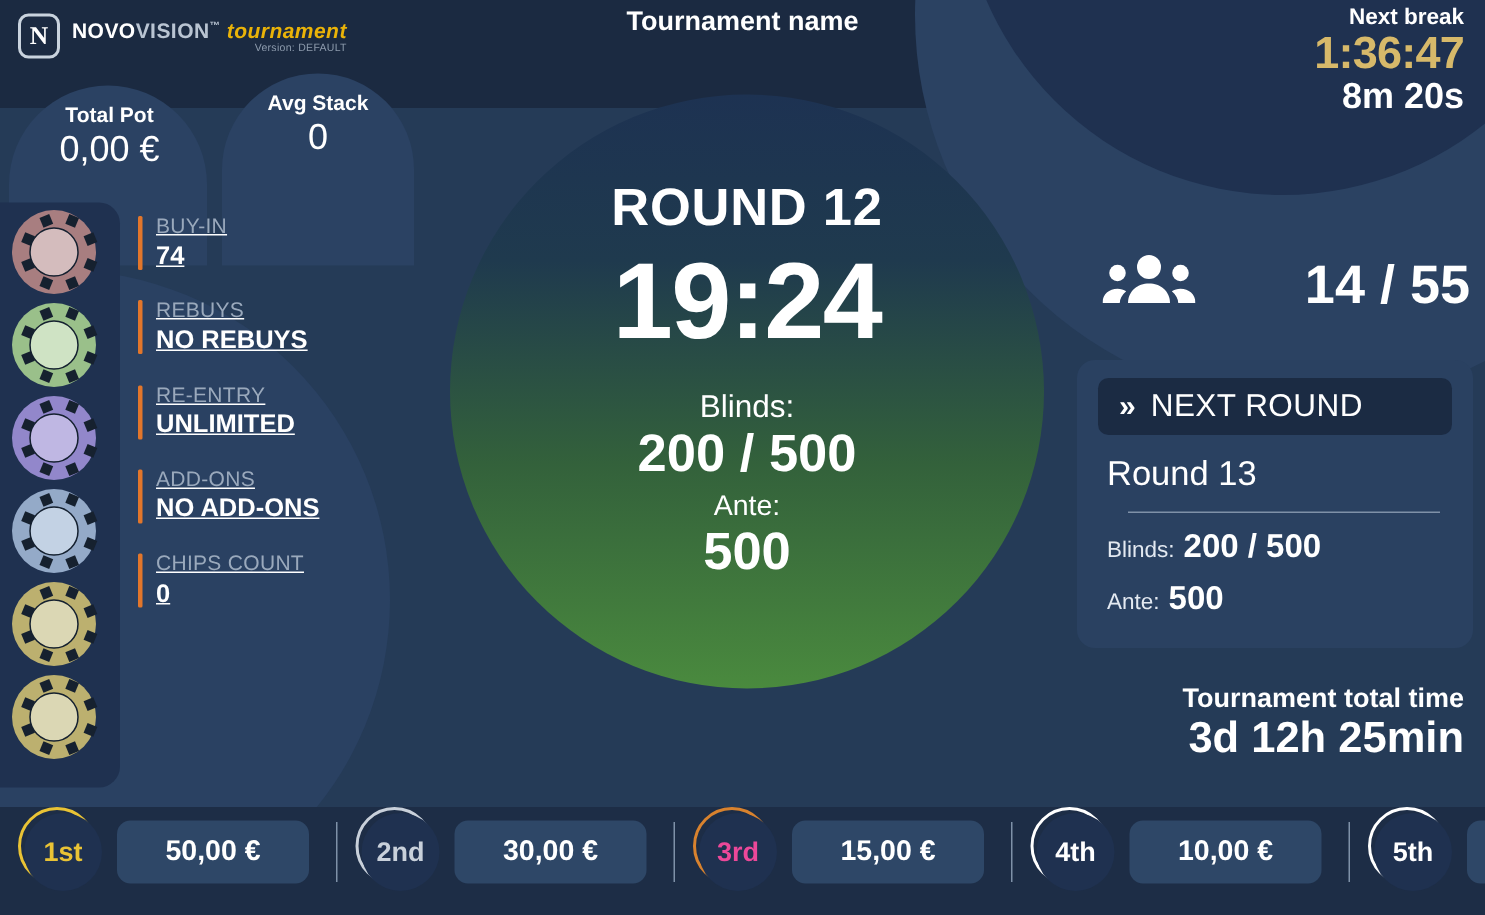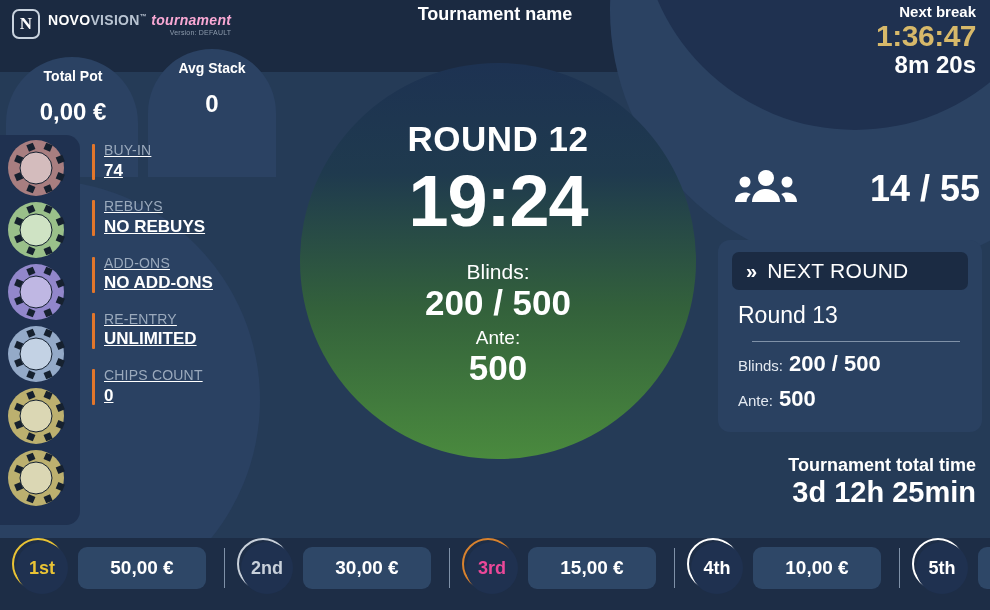--- a/index.html
+++ b/index.html
@@ -35,37 +35,37 @@
     border:2px solid #c9d3de; background:#1b2a41;
     display:flex; align-items:center; justify-content:center;
     font-weight:bold; font-size:17px; color:#fff;
     font-family:"Liberation Serif", serif;
   }
   .logo-text { line-height:1; }
   .logo-row1 { font-size:14px; font-weight:bold; letter-spacing:.3px; white-space:nowrap; }
   .lg-novo   { color:#ffffff; }
   .lg-vision { color:#b9c4d2; }
   .lg-tm     { font-size:7px; vertical-align:super; color:#b9c4d2; }
-  .lg-tourn  { color:#f9a8d4; font-style:italic; font-weight:bold; }
+  .lg-tourn  { color:#eab308; font-style:italic; font-weight:bold; }
   .logo-row2 { font-size:7px; color:#8d9bad; text-align:right; margin-top:2px; letter-spacing:.2px; }
 
   
   .title { position:absolute; left:0; top:4px; width:990px; text-align:center;
            font-size:18px; font-weight:bold; color:#fff; }
 
   
   .nextbreak { position:absolute; right:14px; top:3px; text-align:right; }
   .nb-label { font-size:15px; font-weight:bold; color:#fff; }
   .nb-time  { font-size:30px; font-weight:bold; color:#d7b96a; line-height:1.05; letter-spacing:-.5px; }
   .nb-sub   { font-size:24px; font-weight:bold; color:#fff; line-height:1.05; }
 
   
   .kpi { position:absolute; text-align:center; }
   .kpi-label { font-size:14px; font-weight:bold; color:#fff; }
-  .kpi-value { font-size:24px; font-weight:bold; color:#fff; margin-top:14px; }
+  .kpi-value { font-size:24px; font-weight:normal; color:#fff; margin-top:2px; }
   .kpi-pot   { left:10px;  top:68px; width:126px; }
   .kpi-stack { left:150px; top:60px; width:124px; }
 
   
   .infopanel { position:absolute; left:0; top:135px; width:80px; height:390px;
                background:#1f3150; border-radius:0 14px 14px 0; }
   .chipcol  { position:absolute; left:8px; top:140px; width:64px; }
   .chip { position:relative; width:56px; height:56px; border-radius:50%; margin-bottom:6px; }
   .chip .inner { position:absolute; left:50%; top:50%; transform:translate(-50%,-50%);
                  width:33px; height:33px; border-radius:50%; border:1.5px solid #14202f; }
@@ -226,26 +226,26 @@
   <div class="rows" id="rows">
       <div class="row">
         <div class="row-label">BUY-IN</div>
         <div class="row-value">74</div>
       </div>
       <div class="row">
         <div class="row-label">REBUYS</div>
         <div class="row-value">NO REBUYS</div>
       </div>
       <div class="row">
+        <div class="row-label">RE-ENTRY</div>
+        <div class="row-value">UNLIMITED</div>
+      </div>
+      <div class="row">
         <div class="row-label">ADD-ONS</div>
         <div class="row-value">NO ADD-ONS</div>
-      </div>
-      <div class="row">
-        <div class="row-label">RE-ENTRY</div>
-        <div class="row-value">UNLIMITED</div>
       </div>
       <div class="row">
         <div class="row-label">CHIPS COUNT</div>
         <div class="row-value">0</div>
       </div>
     </div>
 
   <div class="centercircle">
     <div class="cc-round">ROUND 12</div>
     <div class="cc-timer">19:24</div>

